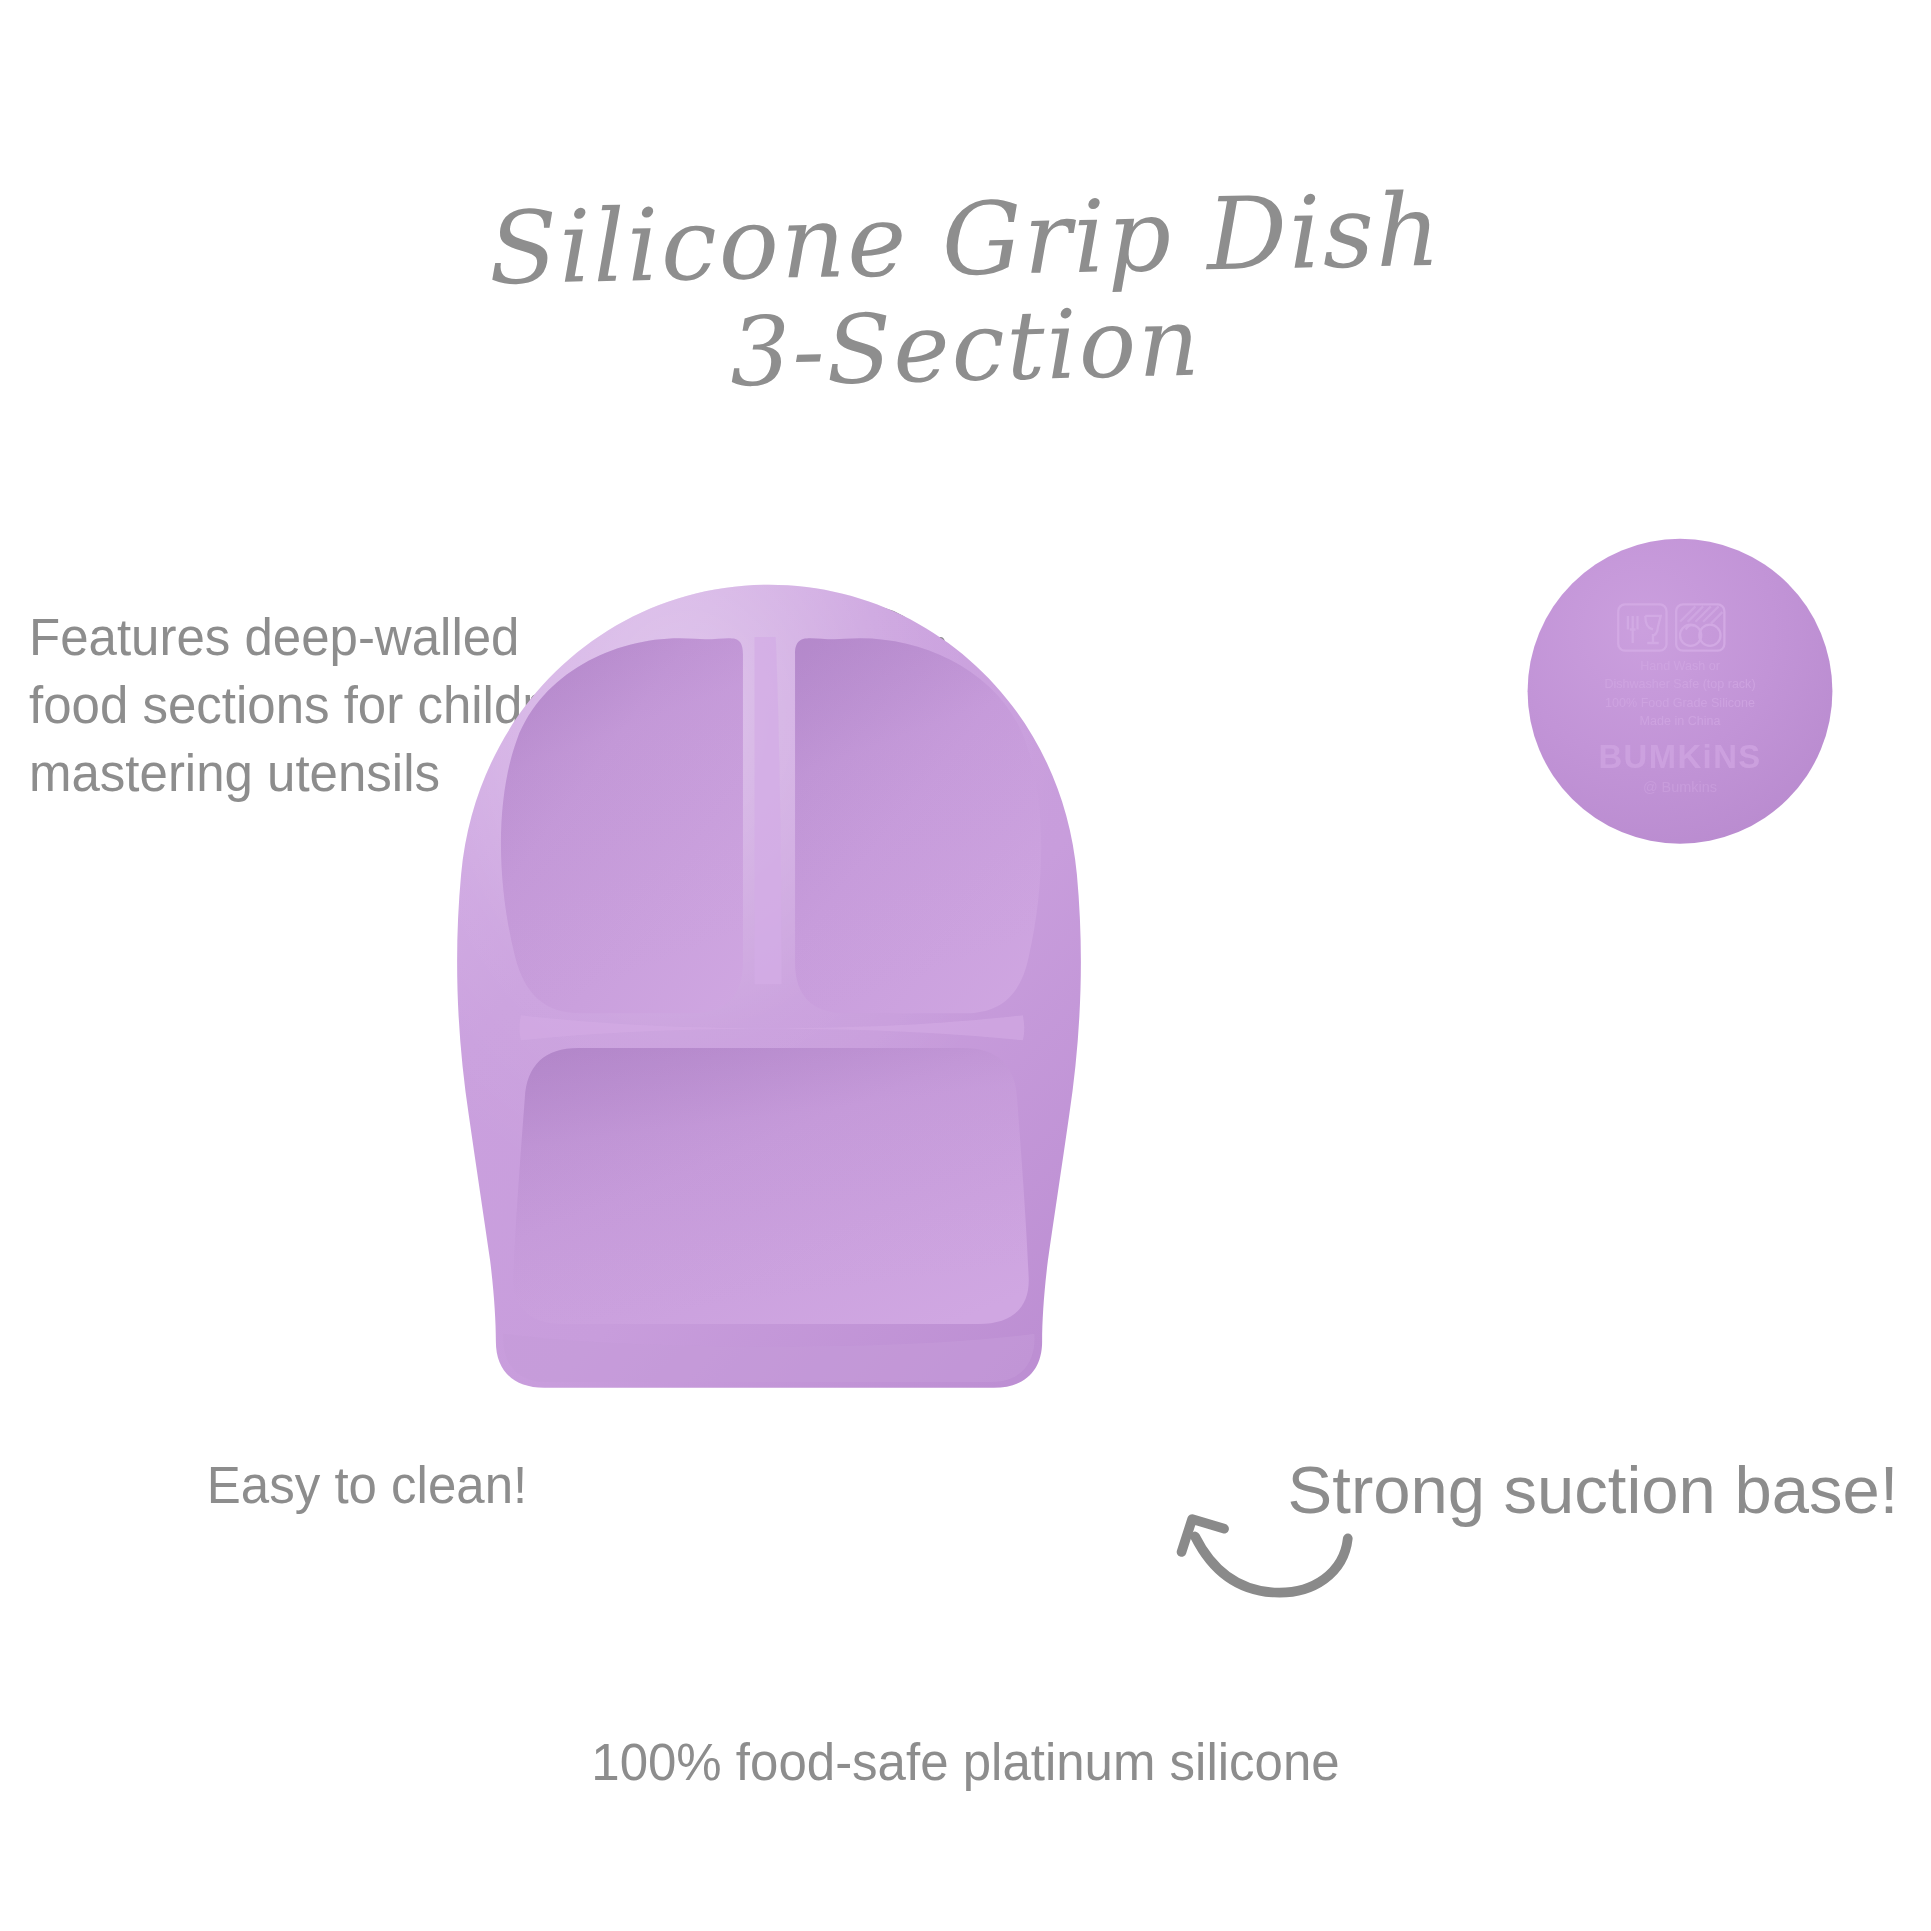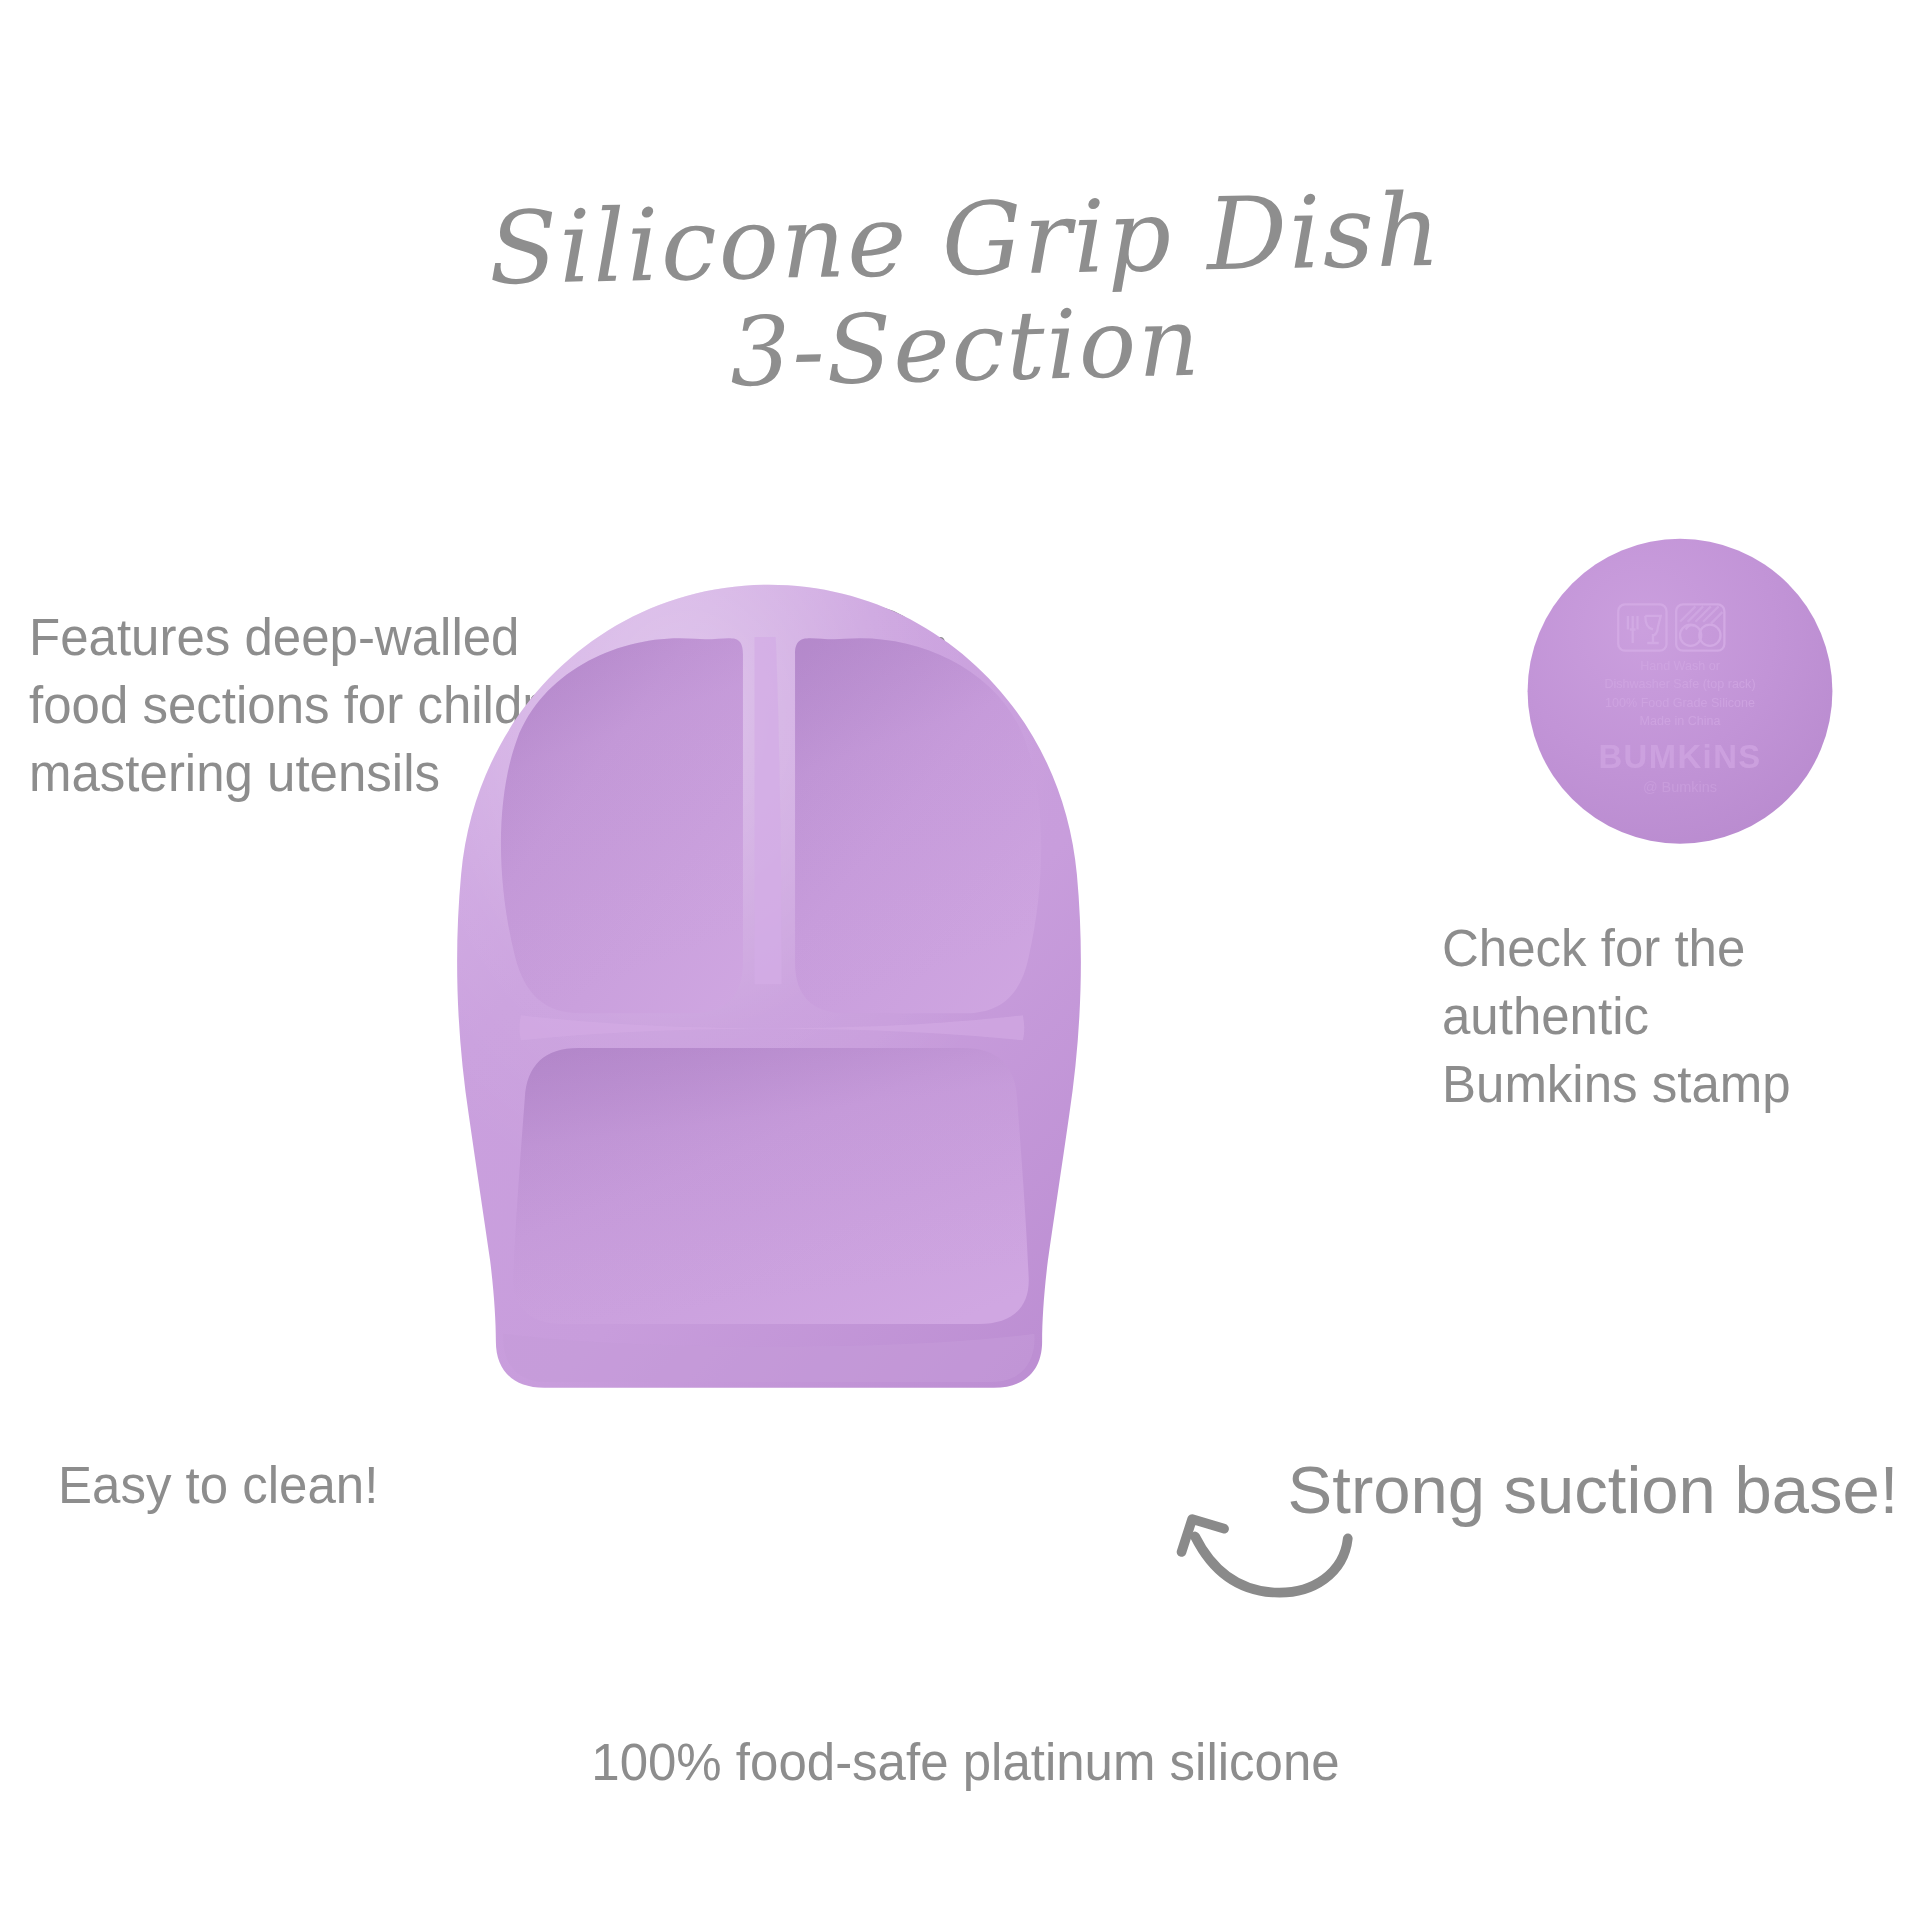--- a/index.html
+++ b/index.html
@@ -74,21 +74,21 @@
     width: 454px;
     text-align: left;
     font-size: 51px;
     line-height: 1.33;
   }
 
   #cap-easy {
     left: 58px;
     top: 1453px;
     width: 618px;
-    text-align: left;
+    text-align: center;
     font-size: 51px;
   }
 
   #cap-suction {
     left: 1284px;
     top: 1446px;
     width: 618px;
     text-align: center;
     font-size: 67px;
   }
@@ -338,23 +338,20 @@
           <text x="170" y="180" font-size="13">100% Food Grade Silicone</text>
           <text x="170" y="199" font-size="13">Made in China</text>
         </g>
 
         <text class="stamp-text" x="170" y="244" font-size="34" font-weight="bold" letter-spacing="1.5" fill="#cfa4e1" opacity="0.82">BUMKiNS</text>
         <text class="stamp-text" x="170" y="268" font-size="15" fill="#cba0de" opacity="0.72">@ Bumkins</text>
       </g>
     </svg>
   </div>
 
-  <div class="caption" id="cap-stamp">Check for the
-authentic
-Bumkins stamp</div>
 
   <div class="caption" id="cap-easy">Easy to clean!</div>
 
   <div class="caption" id="cap-suction">Strong suction base!</div>
 
   <div class="caption" id="cap-footer">100% food-safe platinum silicone</div>
 
 </div>
 
 

